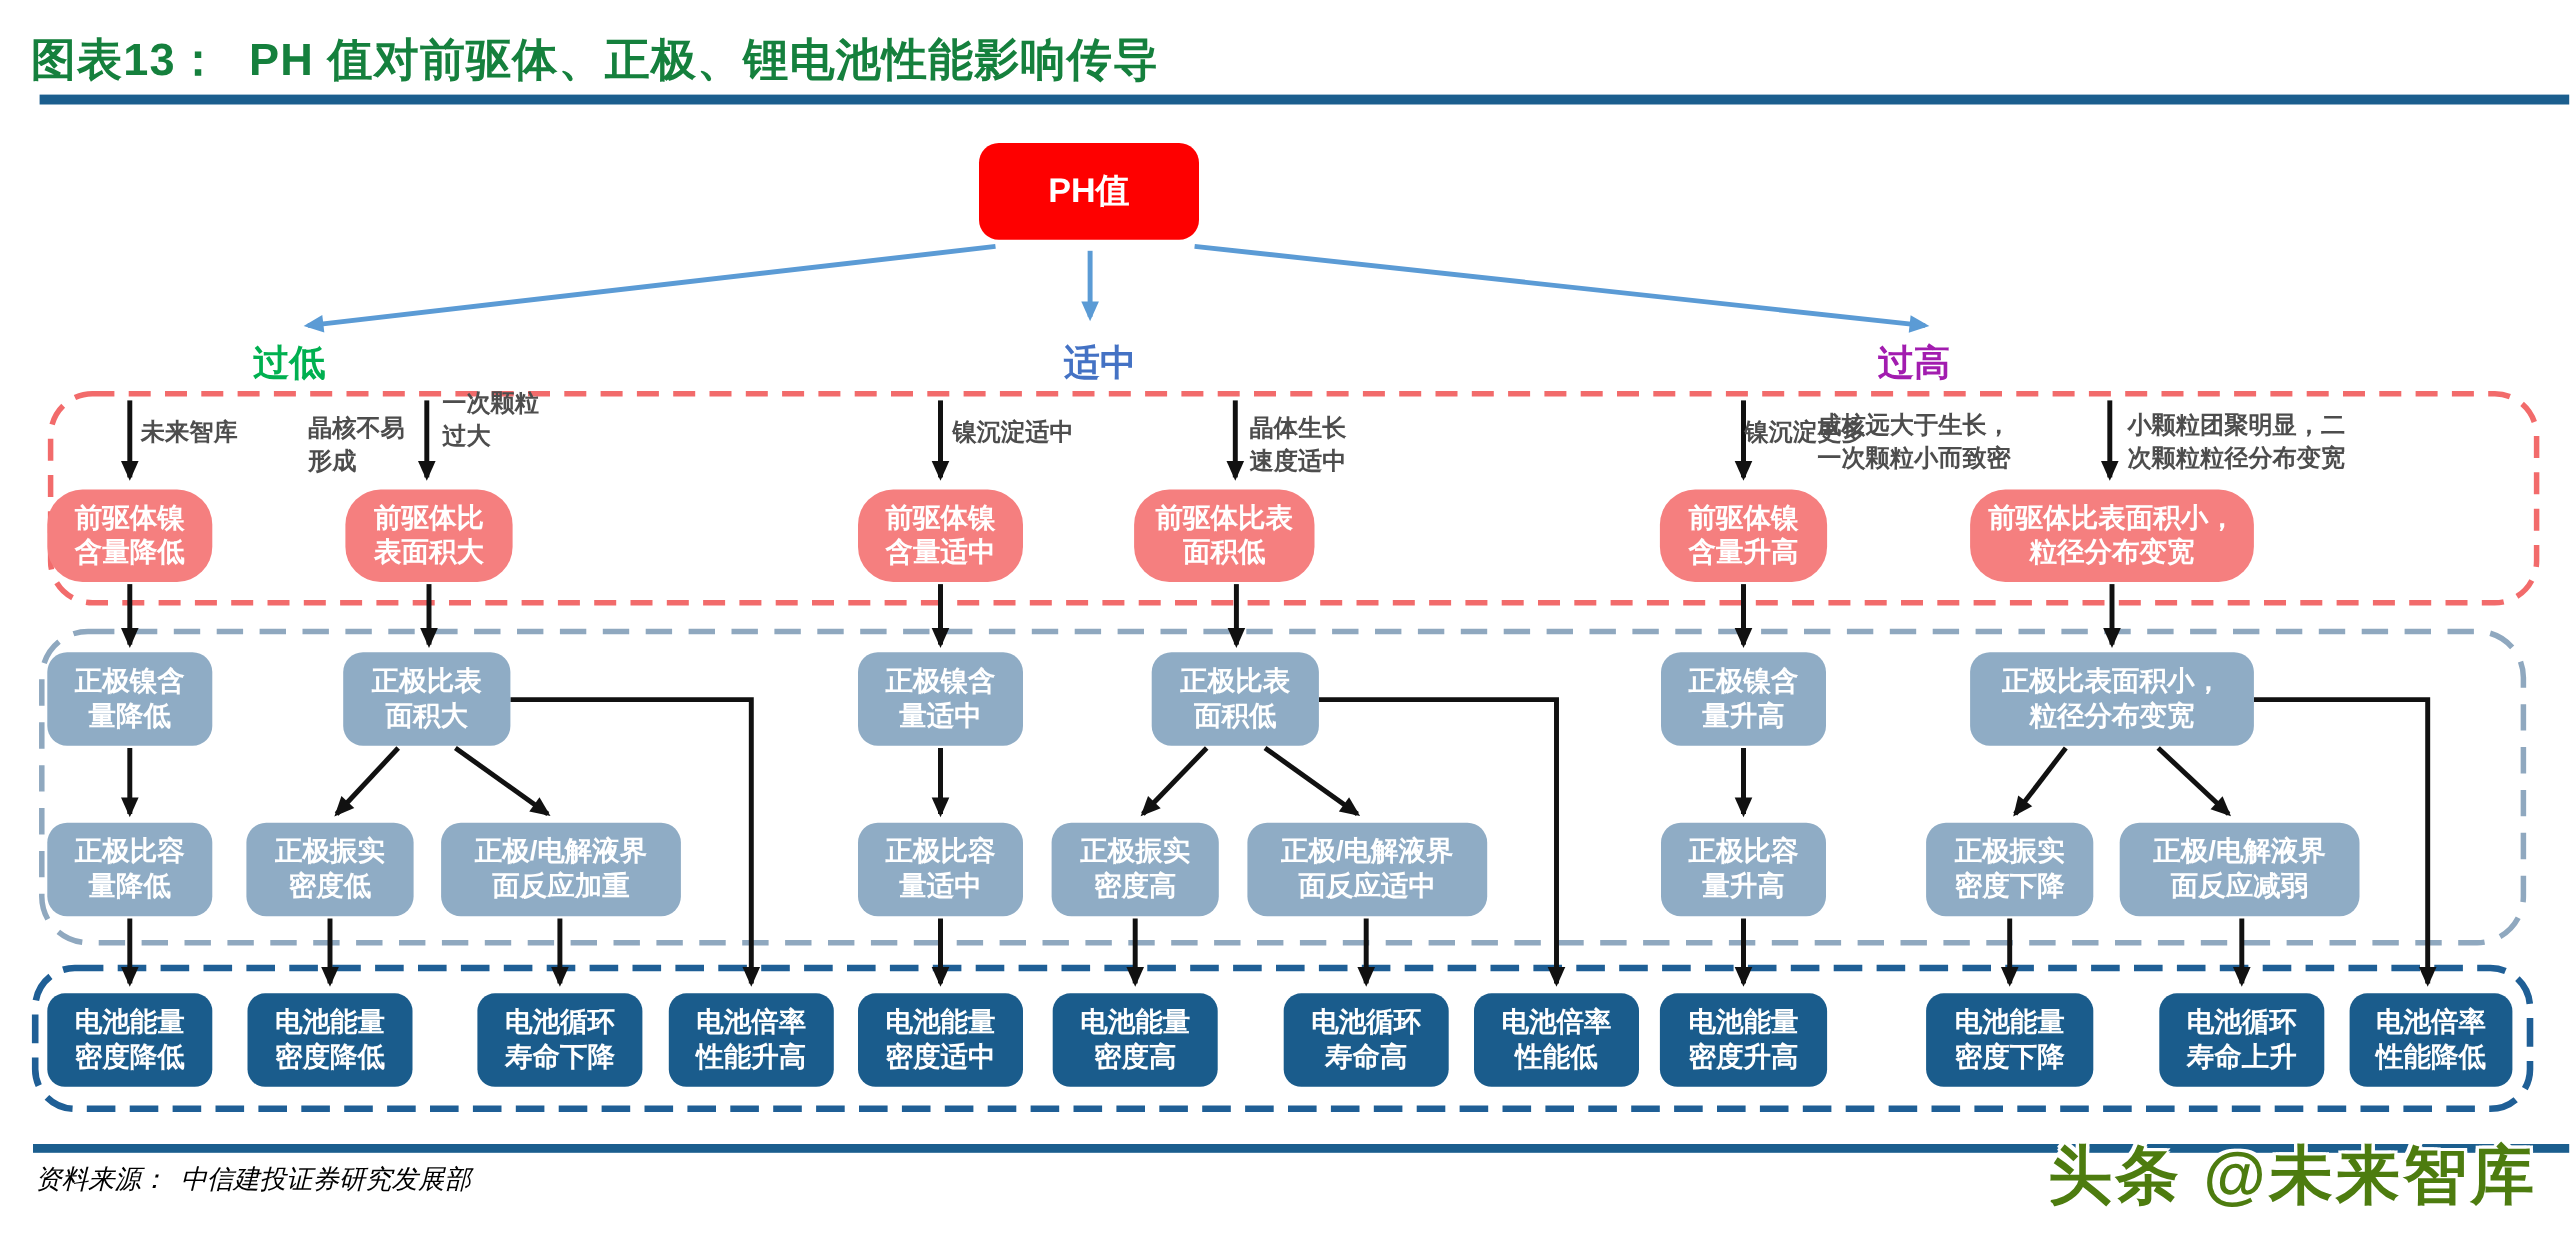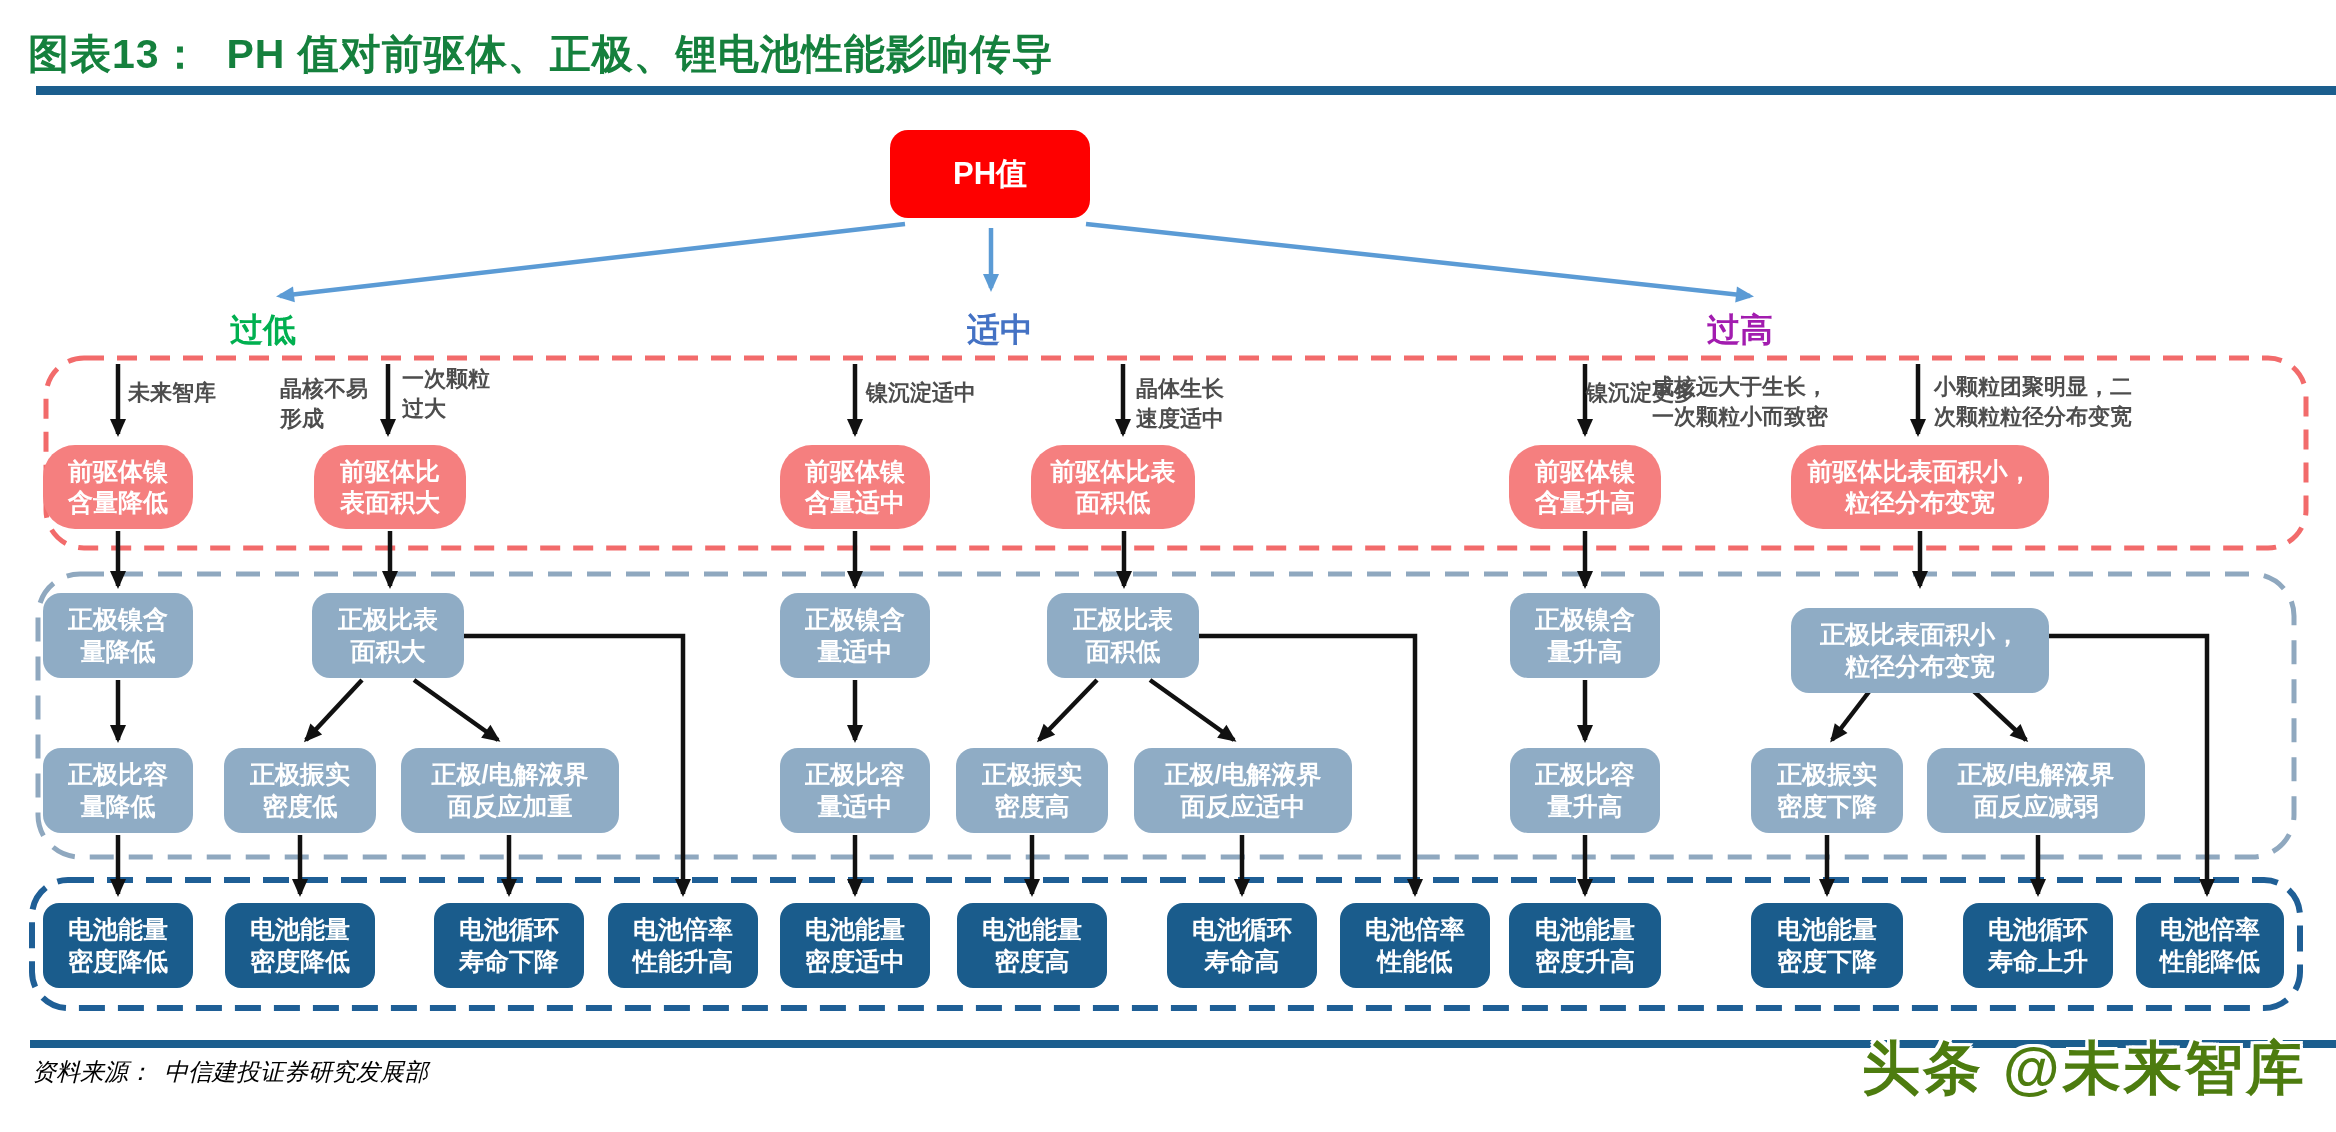--- a/index.html
+++ b/index.html
@@ -85,21 +85,21 @@
       <path d="M1827,835 L1827,894" fill="none" stroke="#111111" stroke-width="4.5" marker-end="url(#ak)"></path>
       <path d="M2038,835 L2038,894" fill="none" stroke="#111111" stroke-width="4.5" marker-end="url(#ak)"></path>
     </svg>
 
   <div class="root-node">PH值</div>
   <div id="generated">
       <div class="branch-label" style="left: 263px; top: 308px; color: rgb(0, 176, 80);">过低</div>
       <div class="edge-label" style="left: 128px; top: 378px; width: 170px;">未来智库</div>
       <div class="edge-label" style="left: 280px; top: 374px; width: 110px;">晶核不易
 形成</div>
-      <div class="edge-label" style="left: 402px; top: 364px; width: 120px;">一次颗粒
+      <div class="edge-label" style="left: 402px; top: 352px; width: 120px;">一次颗粒
 过大</div>
       <div class="node precursor" style="left: 43px; top: 445px; width: 150px; height: 84px;">前驱体镍
 含量降低</div>
       <div class="node precursor" style="left: 314px; top: 445px; width: 152px; height: 84px;">前驱体比
 表面积大</div>
       <div class="node cathode" style="left: 43px; top: 593px; width: 150px; height: 85px;">正极镍含
 量降低</div>
       <div class="node cathode" style="left: 312px; top: 593px; width: 152px; height: 85px;">正极比表
 面积大</div>
       <div class="node cathode" style="left: 43px; top: 748px; width: 150px; height: 85px;">正极比容
@@ -147,21 +147,21 @@
       <div class="edge-label" style="left: 1652px; top: 372px; width: 252px;">成核远大于生长，
 一次颗粒小而致密</div>
       <div class="edge-label" style="left: 1934px; top: 372px; width: 274px;">小颗粒团聚明显，二
 次颗粒粒径分布变宽</div>
       <div class="node precursor" style="left: 1509px; top: 445px; width: 152px; height: 84px;">前驱体镍
 含量升高</div>
       <div class="node precursor" style="left: 1791px; top: 445px; width: 258px; height: 84px;">前驱体比表面积小，
 粒径分布变宽</div>
       <div class="node cathode" style="left: 1510px; top: 593px; width: 150px; height: 85px;">正极镍含
 量升高</div>
-      <div class="node cathode" style="left: 1791px; top: 608px; width: 258px; height: 85px;">正极比表面积小，
+      <div class="node cathode" style="left: 1791px; top: 593px; width: 258px; height: 85px;">正极比表面积小，
 粒径分布变宽</div>
       <div class="node cathode" style="left: 1510px; top: 748px; width: 150px; height: 85px;">正极比容
 量升高</div>
       <div class="node cathode" style="left: 1751px; top: 748px; width: 152px; height: 85px;">正极振实
 密度下降</div>
       <div class="node cathode" style="left: 1927px; top: 748px; width: 218px; height: 85px;">正极/电解液界
 面反应减弱</div>
       <div class="node battery" style="left: 1509px; top: 903px; width: 152px; height: 85px;">电池能量
 密度升高</div>
       <div class="node battery" style="left: 1751px; top: 903px; width: 152px; height: 85px;">电池能量

